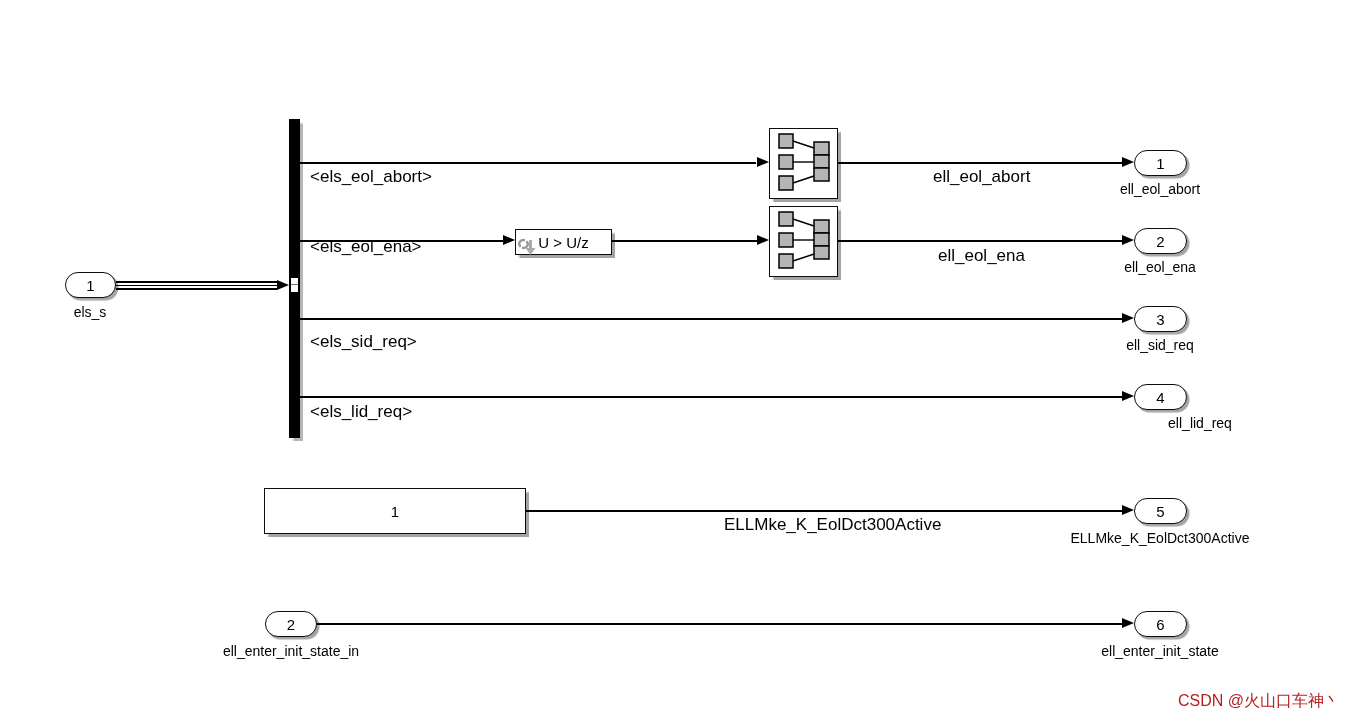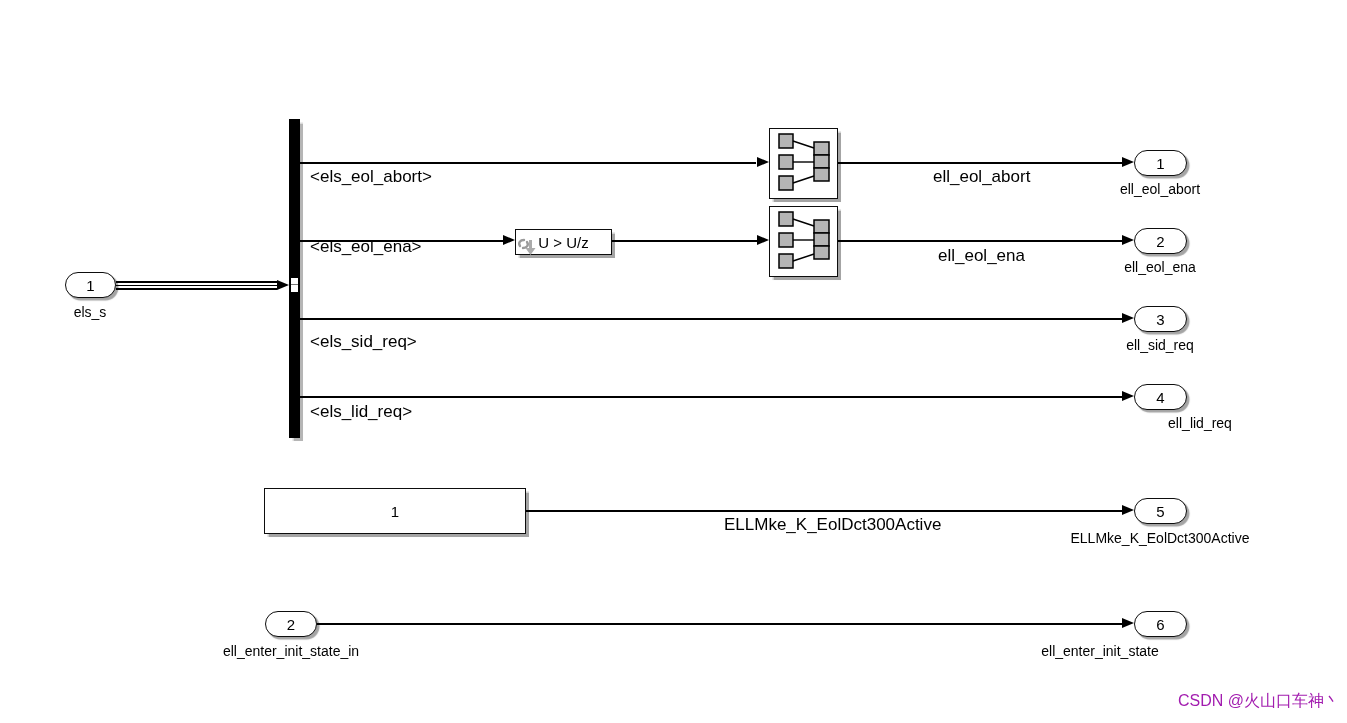--- a/index.html
+++ b/index.html
@@ -42,21 +42,21 @@
     position:absolute;left:290px;top:277px;width:9px;height:16px;
     background:#fff;border:1.2px solid #000;box-sizing:border-box;
   }
   .bar-marker::after{
     content:"";position:absolute;left:0;right:0;top:6px;height:1.2px;background:#777;
   }
   
   .bus3{position:absolute;left:116px;top:281px;width:161px;height:9px;}
   .bus3 .l{position:absolute;left:0;right:0;height:1.5px;background:#000;}
   .watermark{
-    position:absolute;right:7px;top:691px;font-size:16px;color:#a21caf;white-space:nowrap;
+    position:absolute;right:7px;top:691px;font-size:16px;color:#b91c1c;white-space:nowrap;
   }
 </style>
 </head>
 <body>
 
 <div class="port" style="left:65px;top:272px;width:51px;height:26px;">
   <span>1</span>
 </div>
 <div class="lbl c" style="left:90px;top:304px;">els_s</div>
 
@@ -170,15 +170,15 @@
 <div class="lbl c" style="left:1160px;top:415px;margin-left:40px;">ell_lid_req</div>
 
 <div class="port" style="left:1134px;top:498px;width:53px;height:26px;">
   <span>5</span>
 </div>
 <div class="lbl c" style="left:1160px;top:530px;">ELLMke_K_EolDct300Active</div>
 
 <div class="port" style="left:1134px;top:611px;width:53px;height:26px;">
   <span>6</span>
 </div>
-<div class="lbl c" style="left:1100px;top:643px;">ell_enter_init_state</div>
+<div class="lbl c" style="left:1160px;top:643px;">ell_enter_init_state</div>
 
 <div class="watermark">CSDN @火山口车神丶</div>
 
 </body></html>

